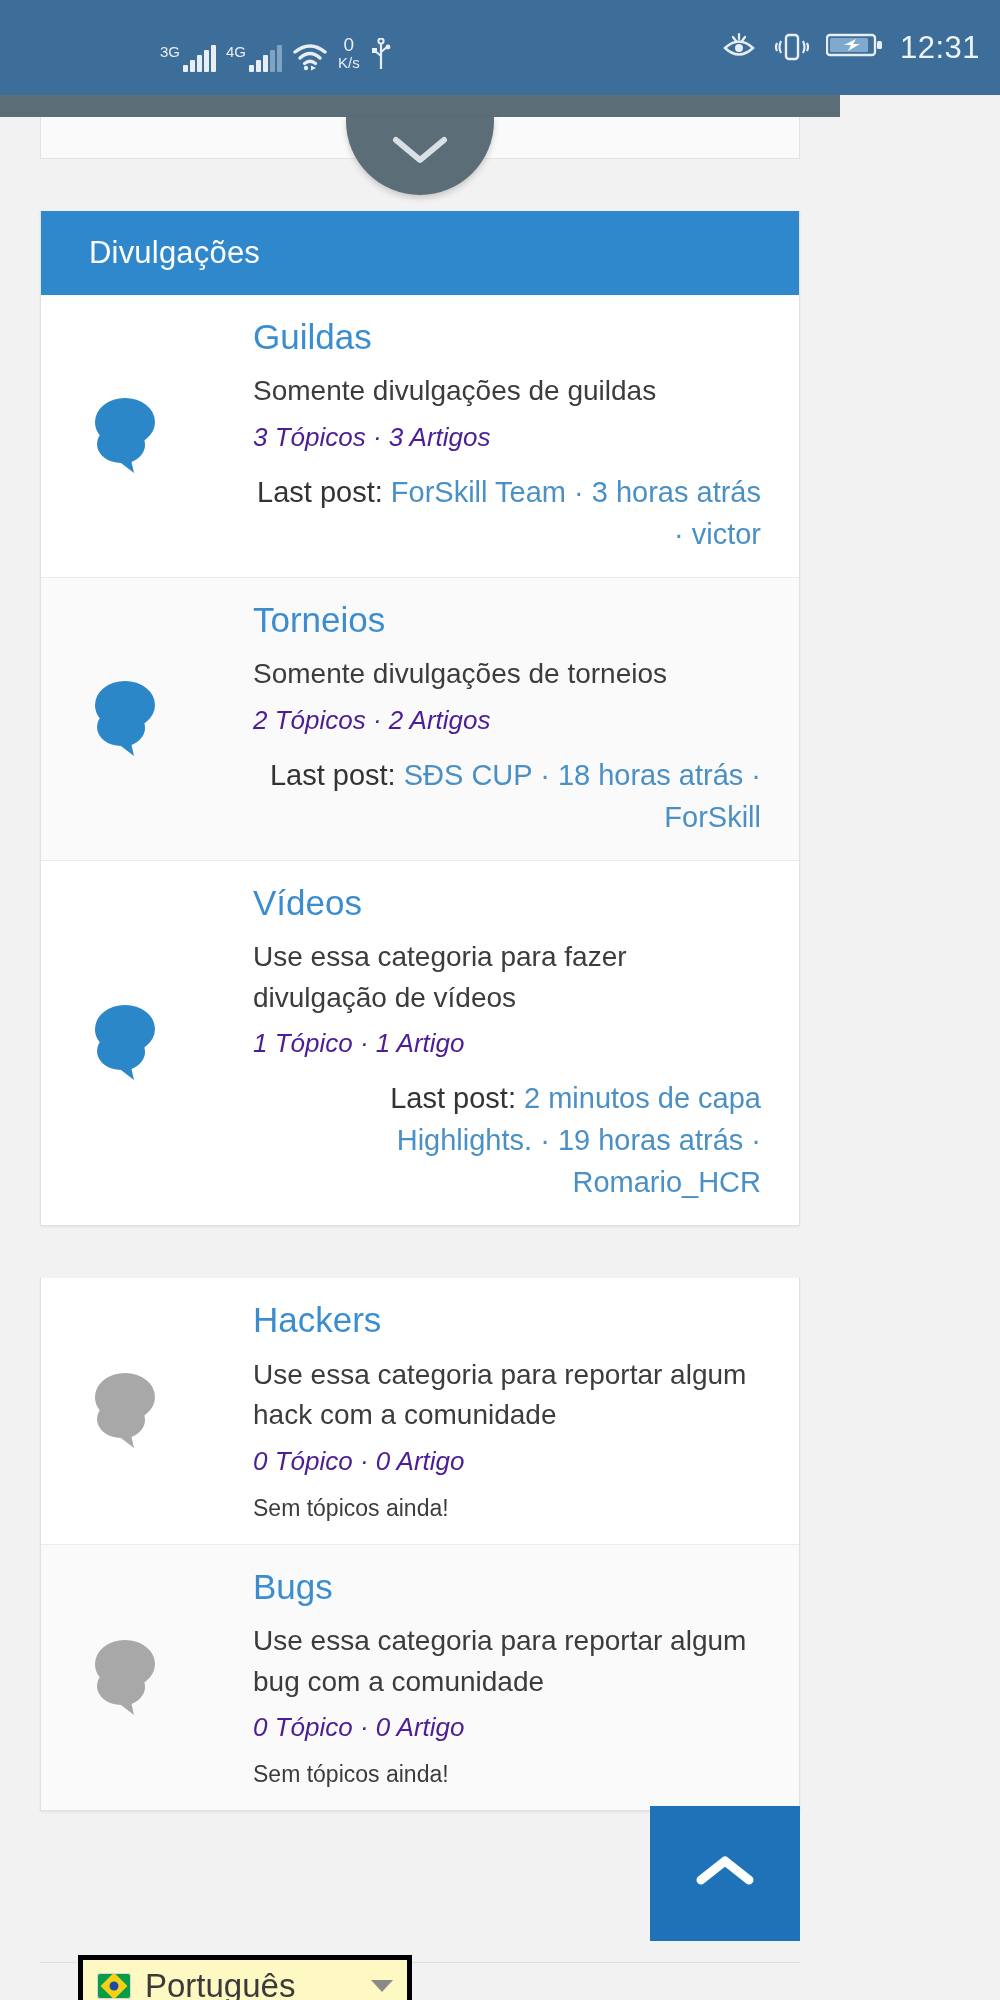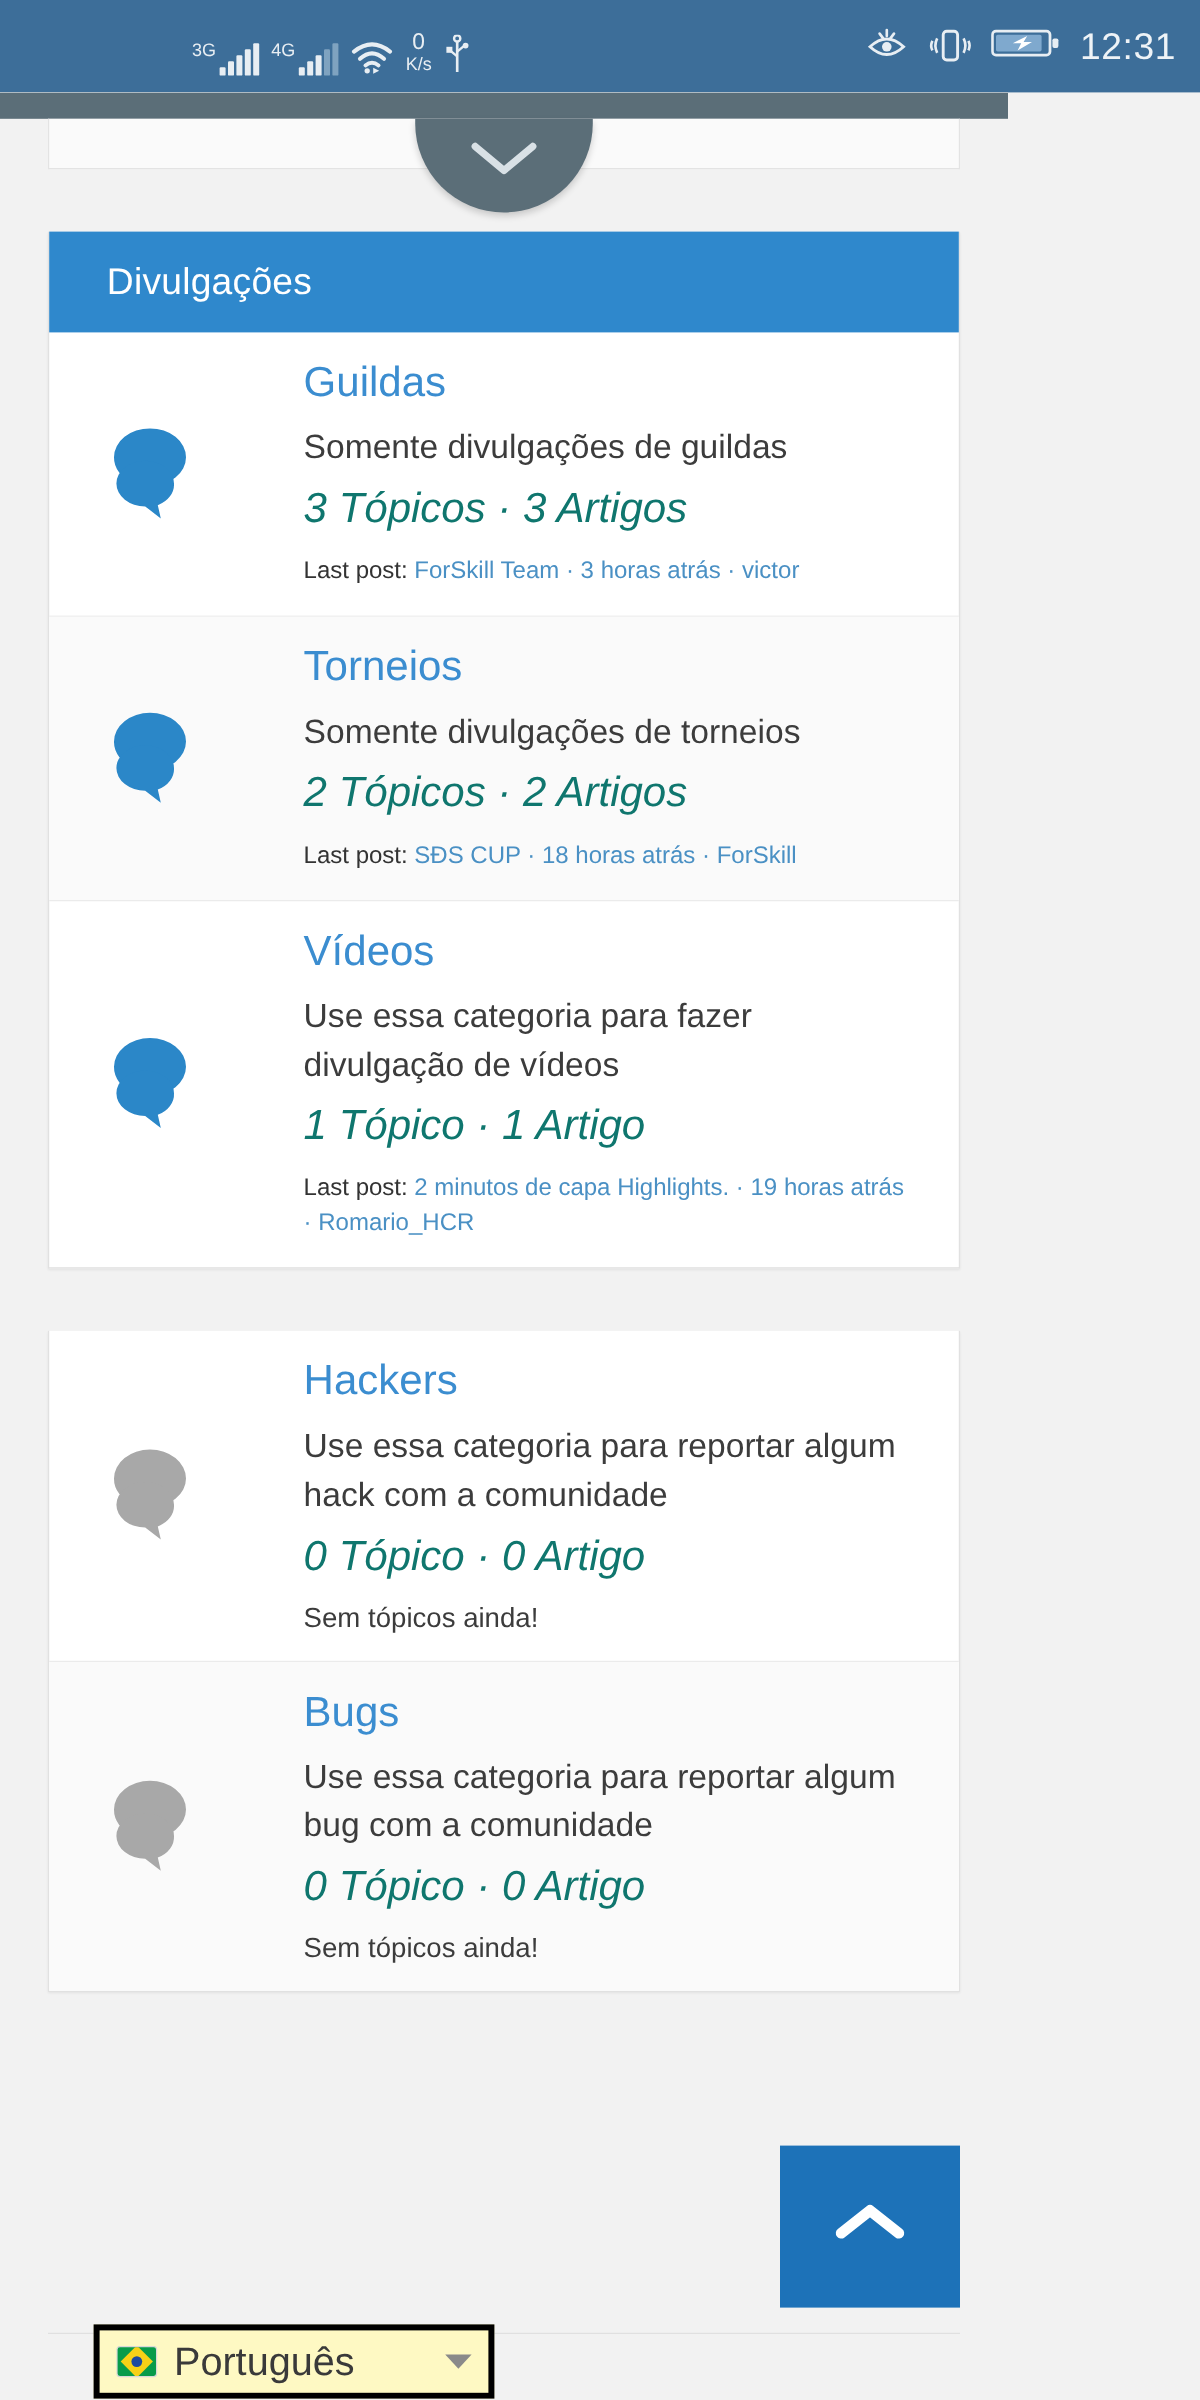--- a/index.html
+++ b/index.html
@@ -6,21 +6,21 @@
   html, body {
     width: 1000px; height: 2000px;
     background: #f2f2f2;
     font-family: "Liberation Sans", sans-serif;
     overflow: hidden;
   }
 
   
   .statusbar{
     position:relative;
-    height:77px; width:100%;
+    height:95px; width:100%;
     background:#3d6e99;
     display:flex; align-items:center;
     color:#e8eef3;
     gap:16px;
   }
   .sb-left{
     display:flex; align-items:flex-end; gap:10px;
     margin-left:160px; height:48px;
   }
   .sb-right{
@@ -99,24 +99,24 @@
     display:flex; align-items:center; justify-content:center;
   }
   .row .body{ flex:1; padding-right:10px;}
   .cat-title{
     color:#3b8dd0; font-size:35px; margin-bottom:14px; line-height:1.15;
   }
   .cat-desc{
     color:#3c3c3c; font-size:28px; line-height:1.45; margin-bottom:10px;
   }
   .cat-stats{
-    color:#0f766e; font-size:35px; font-style:italic; margin-bottom:18px;
+    color:#4c1d95; font-size:26px; font-style:italic; margin-bottom:18px;
   }
   .cat-last{
-    font-size:20px; line-height:1.45; color:#333;
+    font-size:29px; line-height:1.45; color:#333;text-align:right;
   }
   .cat-last a{ color:#4a90c4; text-decoration:none;}
   .cat-last .sep{ color:#4a90c4; }
   .cat-empty{
     font-size:23px; color:#3c3c3c;
   }
 
   
   .scroll-top{
     position:absolute; right:40px; bottom:76px;

